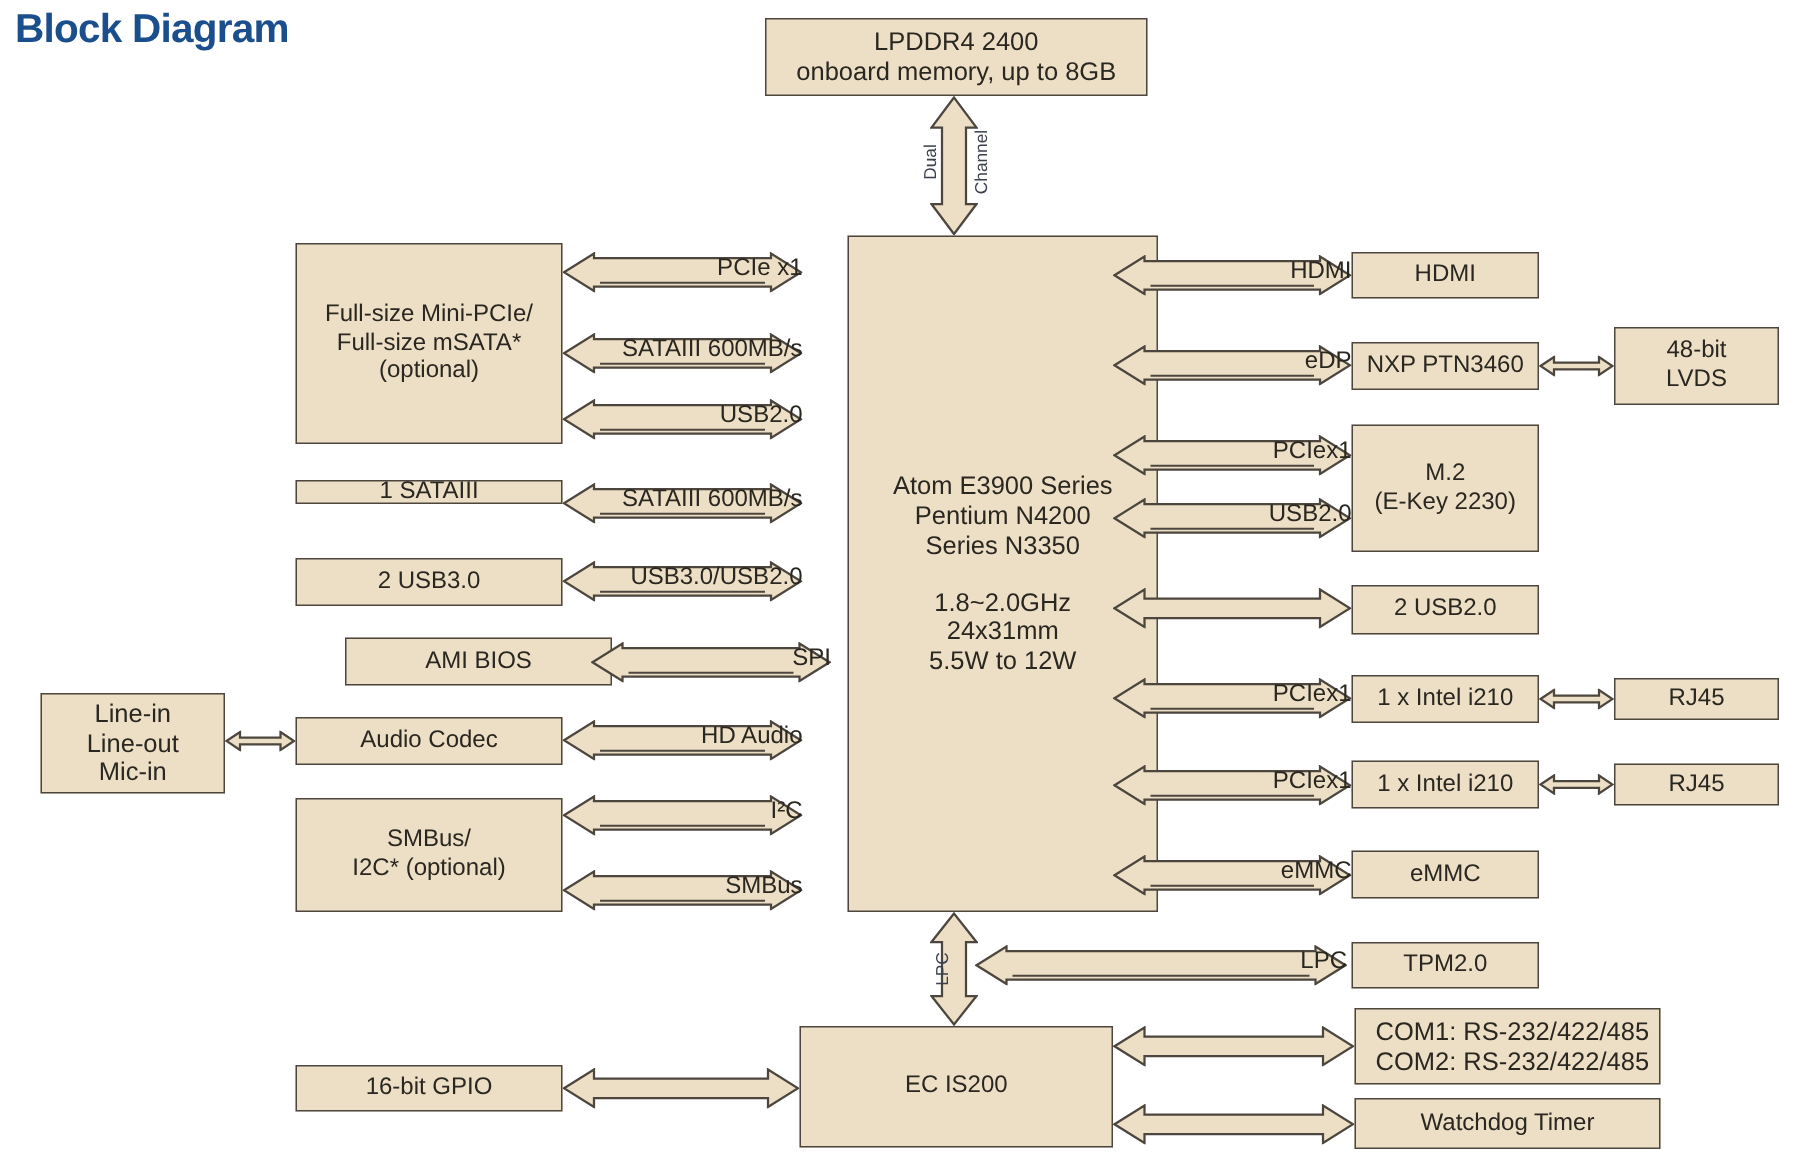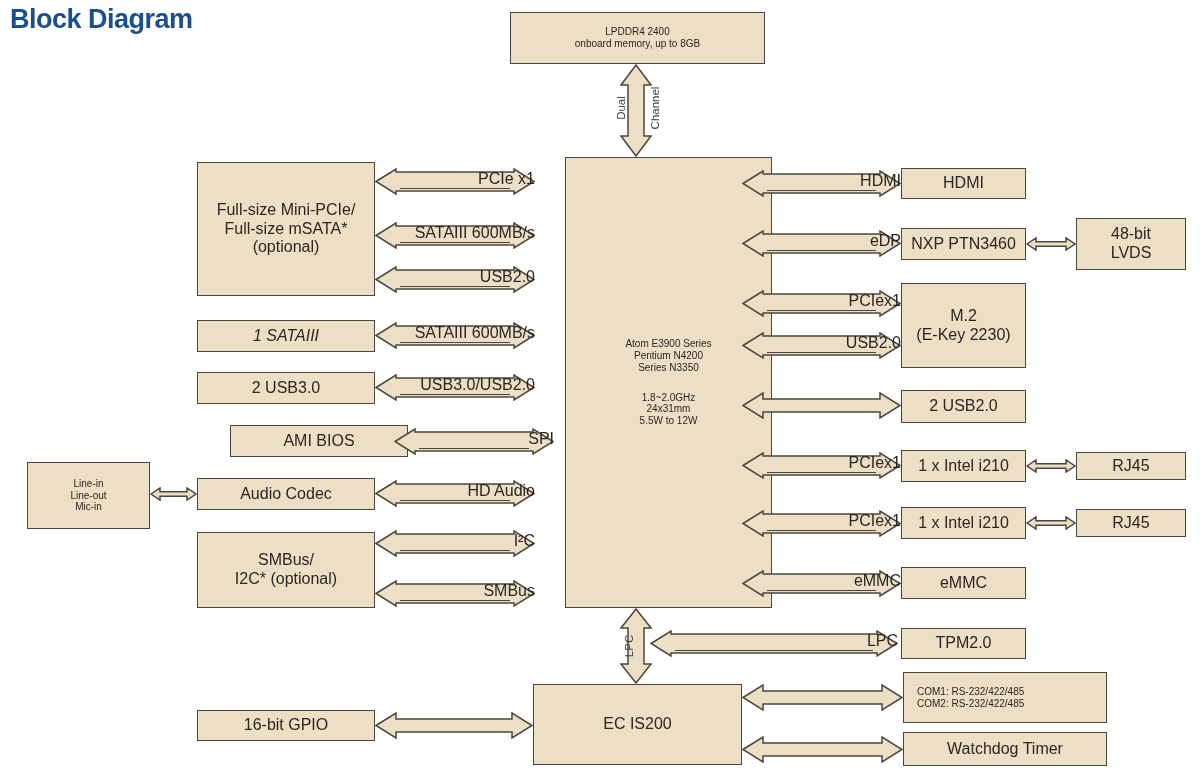--- a/index.html
+++ b/index.html
@@ -5,21 +5,21 @@
   html,body{margin:0;padding:0;background:#ffffff;}
   .canvas{position:relative;width:1200px;height:779px;background:var(--background,#fff);
           font-family:"Liberation Sans",sans-serif;overflow:hidden;}
   .title{position:absolute;left:10px;top:4px;font-size:27px;font-weight:bold;
          letter-spacing:-0.5px;color:var(--title-blue,#1b4e8c);}
   .block{position:absolute;box-sizing:border-box;background:var(--box-fill,#ecdfc6);
          border:1.7px solid var(--box-border,#4c463e);color:var(--text-dark,#2a2620);
          display:flex;flex-direction:column;align-items:center;justify-content:center;
          text-align:center;font-size:16px;line-height:1.17;}
   .block .ln{display:block;}
-  .block.fs15{font-size:10px;}
+  .block.fs15{font-size:17px;}
   .block.left-align{align-items:flex-start;text-align:left;padding-left:13px;}
   .block .grp{margin:9px 0;}
   .arrow{position:absolute;}
   .arrow-svg{position:absolute;left:0;top:0;display:block;}
   .arrow-label{position:absolute;left:0;right:0;top:calc(50% + 6px);transform:translateY(-100%);
                text-align:right;font-size:16px;line-height:1.05;color:var(--text-dark,#2a2620);}
   .vlabel{position:absolute;font-size:11.5px;color:var(--vlabel,#3a414d);white-space:nowrap;
           transform:translate(-50%,-50%) rotate(-90deg);}
 </style>
 </head>
@@ -46,21 +46,21 @@
       <span class="ln">5.5W to 12W</span>
     </div>
   </div>
 
   <div class="block" style="left:197px;top:162px;width:178px;height:134px;">
     <span class="ln">Full-size Mini-PCIe/</span>
     <span class="ln">Full-size mSATA*</span>
     <span class="ln">(optional)</span>
   </div>
 
-  <div class="block" style="left:197px;top:320px;width:178px;height:32px;font-style:italic;">
+  <div class="block" style="left:197px;top:320px;width:178px;height:16px;">
     <span class="ln">1 SATAIII</span>
   </div>
 
   <div class="block" style="left:197px;top:372px;width:178px;height:32px;">
     <span class="ln">2 USB3.0</span>
   </div>
 
   <div class="block" style="left:197px;top:425px;width:178px;height:32px;margin-left:33px;">
     <span class="ln">AMI BIOS</span>
   </div>

